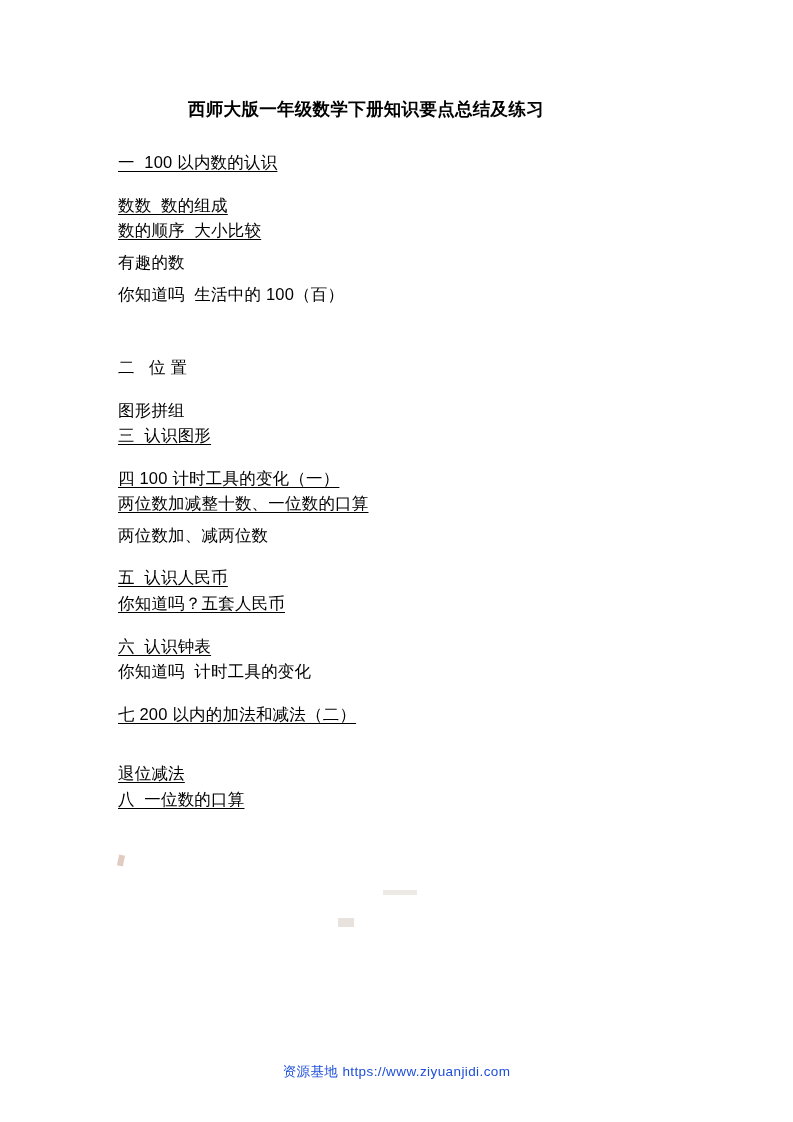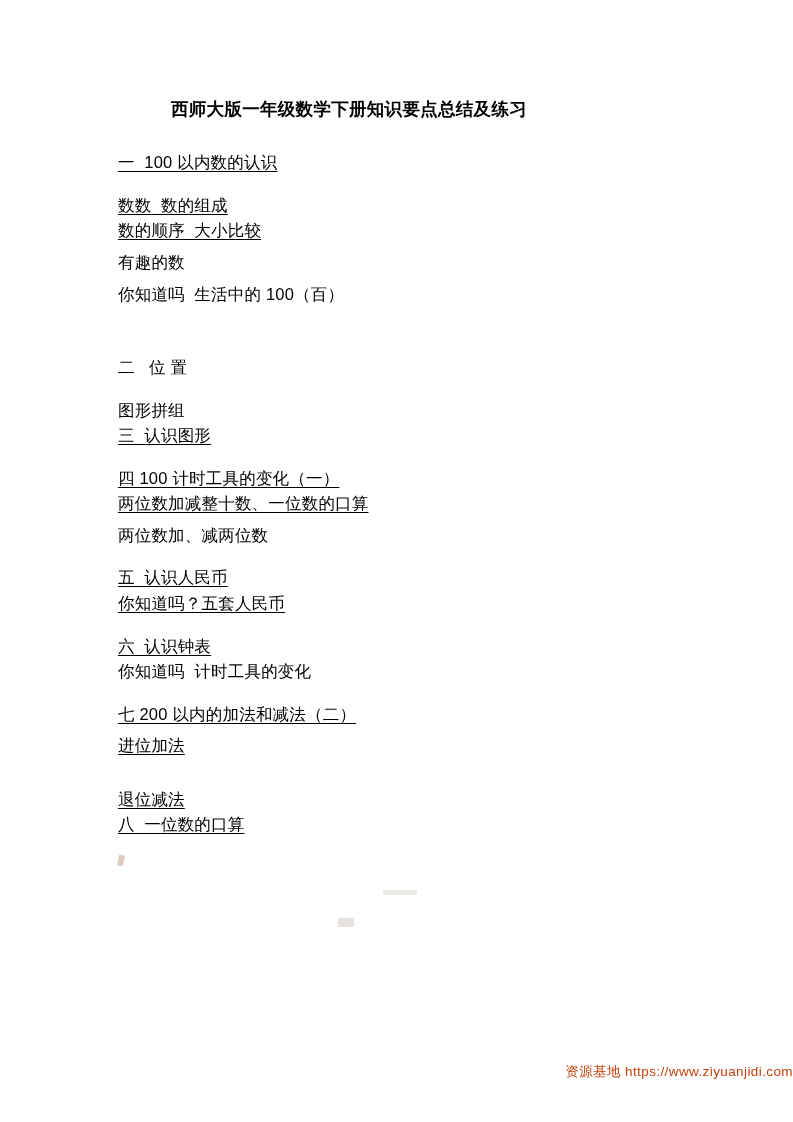--- a/index.html
+++ b/index.html
@@ -26,21 +26,21 @@
   .content {
     position: absolute;
     left: 118px;
     top: 96px;
     width: 560px;
   }
   .doc-title {
     font-size: 17.5px;
     font-weight: bold;
     letter-spacing: 0.3px;
-    margin: 0 0 0 53px;
+    margin: 0 0 0 70px;
     line-height: 1.5;
     white-space: nowrap;
   }
   .line {
     font-size: 16.5px;
     line-height: 1.55;
     letter-spacing: 0.2px;
     white-space: pre;
   }
   .u {
@@ -53,23 +53,23 @@
   }
   .spacer-sm { height: 17px; }
   .spacer-md { height: 28px; }
   .spacer-lg { height: 48px; }
   .spacer-xs { height: 6px; }
   .footer {
     position: absolute;
     left: 0;
     top: 1063px;
     width: 793px;
-    text-align: right;
+    text-align: center;
     font-size: 13.5px;
-    color: #c2410c;
+    color: #1d4ed8;
     letter-spacing: 0.4px;
   }
   .smudge {
     position: absolute;
     background: #d9cfc6;
     opacity: 0.55;
     pointer-events: none;
   }
   .smudge1 {
     left: 118px; top: 855px; width: 6px; height: 11px;
@@ -138,21 +138,20 @@
 
     <div class="line u">六  认识钟表</div>
     <div class="line">你知道吗  计时工具的变化</div>
 
     <div class="spacer-sm"></div>
 
     <div class="line u">七 200 以内的加法和减法（二）</div>
 
     <div class="spacer-xs"></div>
 
-    <div class="line u">进位加法</div>
 
     <div class="spacer-md"></div>
 
     <div class="line u">退位减法</div>
     <div class="line u">八  一位数的口算</div>
 
   </div>
 
   <div class="smudge smudge1"></div>
   <div class="smudge smudge2"></div>

